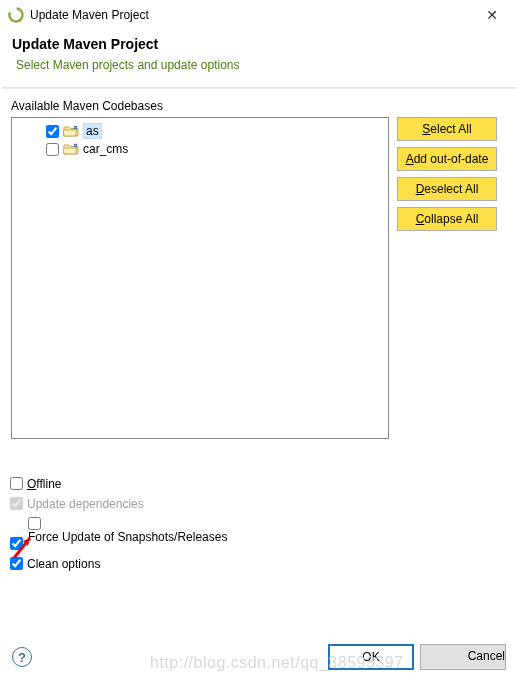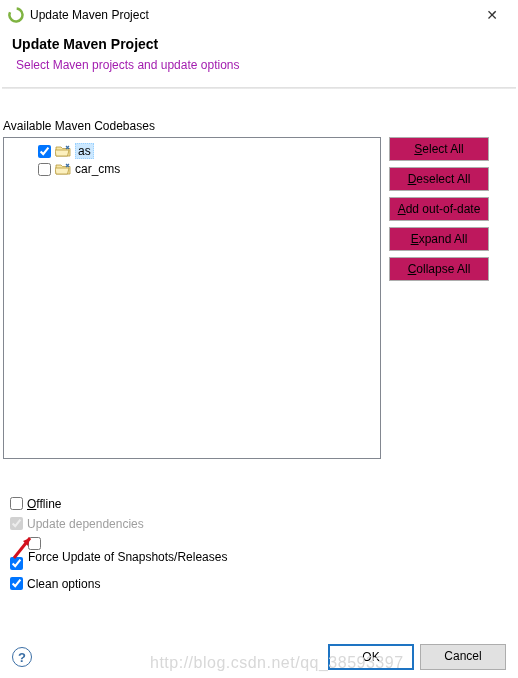--- a/index.html
+++ b/index.html
@@ -3,46 +3,46 @@
 <meta charset="utf-8">
 <style>
 * { box-sizing: border-box; margin: 0; padding: 0; }
 body { font-family: "Segoe UI", Tahoma, sans-serif; font-size: 12px; background: #fff; width: 518px; height: 678px; overflow: hidden; color: #000; }
 .titlebar { display: flex; align-items: center; padding: 6px 10px 6px 8px; height: 30px; }
 .titlebar-icon { width: 16px; height: 16px; margin-right: 6px; }
 .titlebar-text { flex: 1; font-size: 12px; }
 .titlebar-close { font-size: 14px; color: #333; padding: 2px 10px; cursor: default; }
 .header { padding: 6px 12px 14px 12px; background: #fff; border-bottom: 1px solid transparent; }
 .header h1 { font-size: 14px; font-weight: bold; margin-bottom: 6px; }
-.header p { font-size: 12px; color: #a21caf; padding-left: 4px; }
+.header p { font-size: 12px; color: #4d7c0f; padding-left: 4px; }
 .separator { height: 2px; background: linear-gradient(#ddd,#eee); margin: 0 2px; }
-.main { padding: 10px 12px 0 3px; margin-top: 20px; }
+.main { padding: 10px 12px 0 11px; }
 .section-label { font-size: 12px; margin-bottom: 4px; display: block; }
 .codebase-row { display: flex; gap: 8px; align-items: flex-start; }
 .tree-box { border: 1px solid #828790; width: 378px; height: 322px; background: #fff; padding: 4px 2px; overflow: auto; }
 .tree-item { display: flex; align-items: center; height: 18px; padding-left: 32px; }
 .tree-item.selected-label span:last-child { background: #cce8ff; border: 1px dotted #99d1ff; padding: 0 2px; }
 .tree-item input[type=checkbox] { width: 13px; height: 13px; margin-right: 4px; }
 .folder-icon { width: 16px; height: 14px; margin-right: 4px; }
 .tree-item-label { font-size: 12px; }
 .btn-col { display: flex; flex-direction: column; gap: 6px; width: 100px; }
-.btn { border: 1px solid #adadad; background: #be185d; height: 24px; font-size: 12px; cursor: default; text-align: center; line-height: 22px; }
+.btn { border: 1px solid #adadad; background: #fde047; height: 24px; font-size: 12px; cursor: default; text-align: center; line-height: 22px; }
 .btn u { text-decoration: underline; }
 .checks { padding: 38px 12px 6px 10px; }
 .check-row { display: flex; align-items: flex-start; height: 20px; font-size: 12px; }
 .check-row.indent { padding-left: 18px; flex-direction: column; }
 .check-row input[type=checkbox] { width: 13px; height: 13px; margin-right: 4px; }
 .check-row.disabled { color: #9e9e9e; }
 .check-row u { text-decoration: underline; }
 .arrow-annotation { position: absolute; pointer-events: none; }
 .footer { position: absolute; bottom: 8px; left: 0; right: 0; display: flex; align-items: center; padding: 0 12px; }
 .help-icon { width: 20px; height: 20px; border: 1.5px solid #3a6ea5; border-radius: 50%; color: #3a6ea5; font-size: 13px; display: flex; align-items: center; justify-content: center; font-weight: bold; }
 .footer-spacer { flex: 1; }
 .ok-btn { width: 86px; height: 26px; border: 2px solid #1e74c3; background: #fff; font-size: 12px; color: #000; cursor: default; text-align: center; line-height: 22px; }
-.cancel-btn { width: 86px; height: 26px; border: 1px solid #adadad; background: #e1e1e1; font-size: 12px; margin-left: 6px; cursor: default; text-align: center; line-height: 23px; }
+.cancel-btn { width: 86px; height: 26px; border: 1px solid #adadad; background: #e1e1e1; font-size: 12px; margin-left: 6px; cursor: default; text-align: right; line-height: 23px; }
 .watermark { position: absolute; bottom: 6px; left: 150px; color: #d8d8d8; font-size: 16px; font-family: Arial; letter-spacing: 0.5px; pointer-events: none; }
 </style>
 </head>
 <body>
 
 <div class="titlebar">
   <span class="titlebar-icon">
     <svg viewBox="0 0 16 16">
         <circle cx="8" cy="8" r="6.5" fill="none" stroke="#7fb341" stroke-width="2.5" stroke-dasharray="28 8" transform="rotate(-50 8 8)"></circle>
       </svg>
@@ -75,23 +75,22 @@
         <span class="folder-icon"><svg viewBox="0 0 16 14">
               <path d="M1 3 L6 3 L7.5 4.5 L15 4.5 L15 12 L1 12 Z" fill="#f7e6a6" stroke="#b89b3e" stroke-width="0.8"></path>
               <path d="M0 6 L14 6 L12.5 12 L1 12 Z" fill="#fcf0bf" stroke="#b89b3e" stroke-width="0.8"></path>
               <path d="M11 2 L14 5 M14 2 L11 5" stroke="#3a6ea5" stroke-width="1.2"></path>
             </svg></span>
         <span class="tree-item-label">car_cms</span>
       </div>
     </div>
     <div class="btn-col">
       <div class="btn"><span></span><u>S</u><span>elect All</span></div>
+      <div class="btn"><span></span><u>A</u><span>dd out-of-date</span></div>
       <div class="btn"><span></span><u>D</u><span>eselect All</span></div>
-      <div class="btn"><span></span><u>A</u><span>dd out-of-date</span></div>
-      <div class="btn"><span></span><u>E</u><span>xpand All</span></div>
       <div class="btn"><span></span><u>C</u><span>ollapse All</span></div>
     </div>
   </div>
 </div>
 
 <div class="checks">
   <label class="check-row">
     <input type="checkbox" style="">
     <span><u>O</u><span>ffline</span></span>
   </label>

